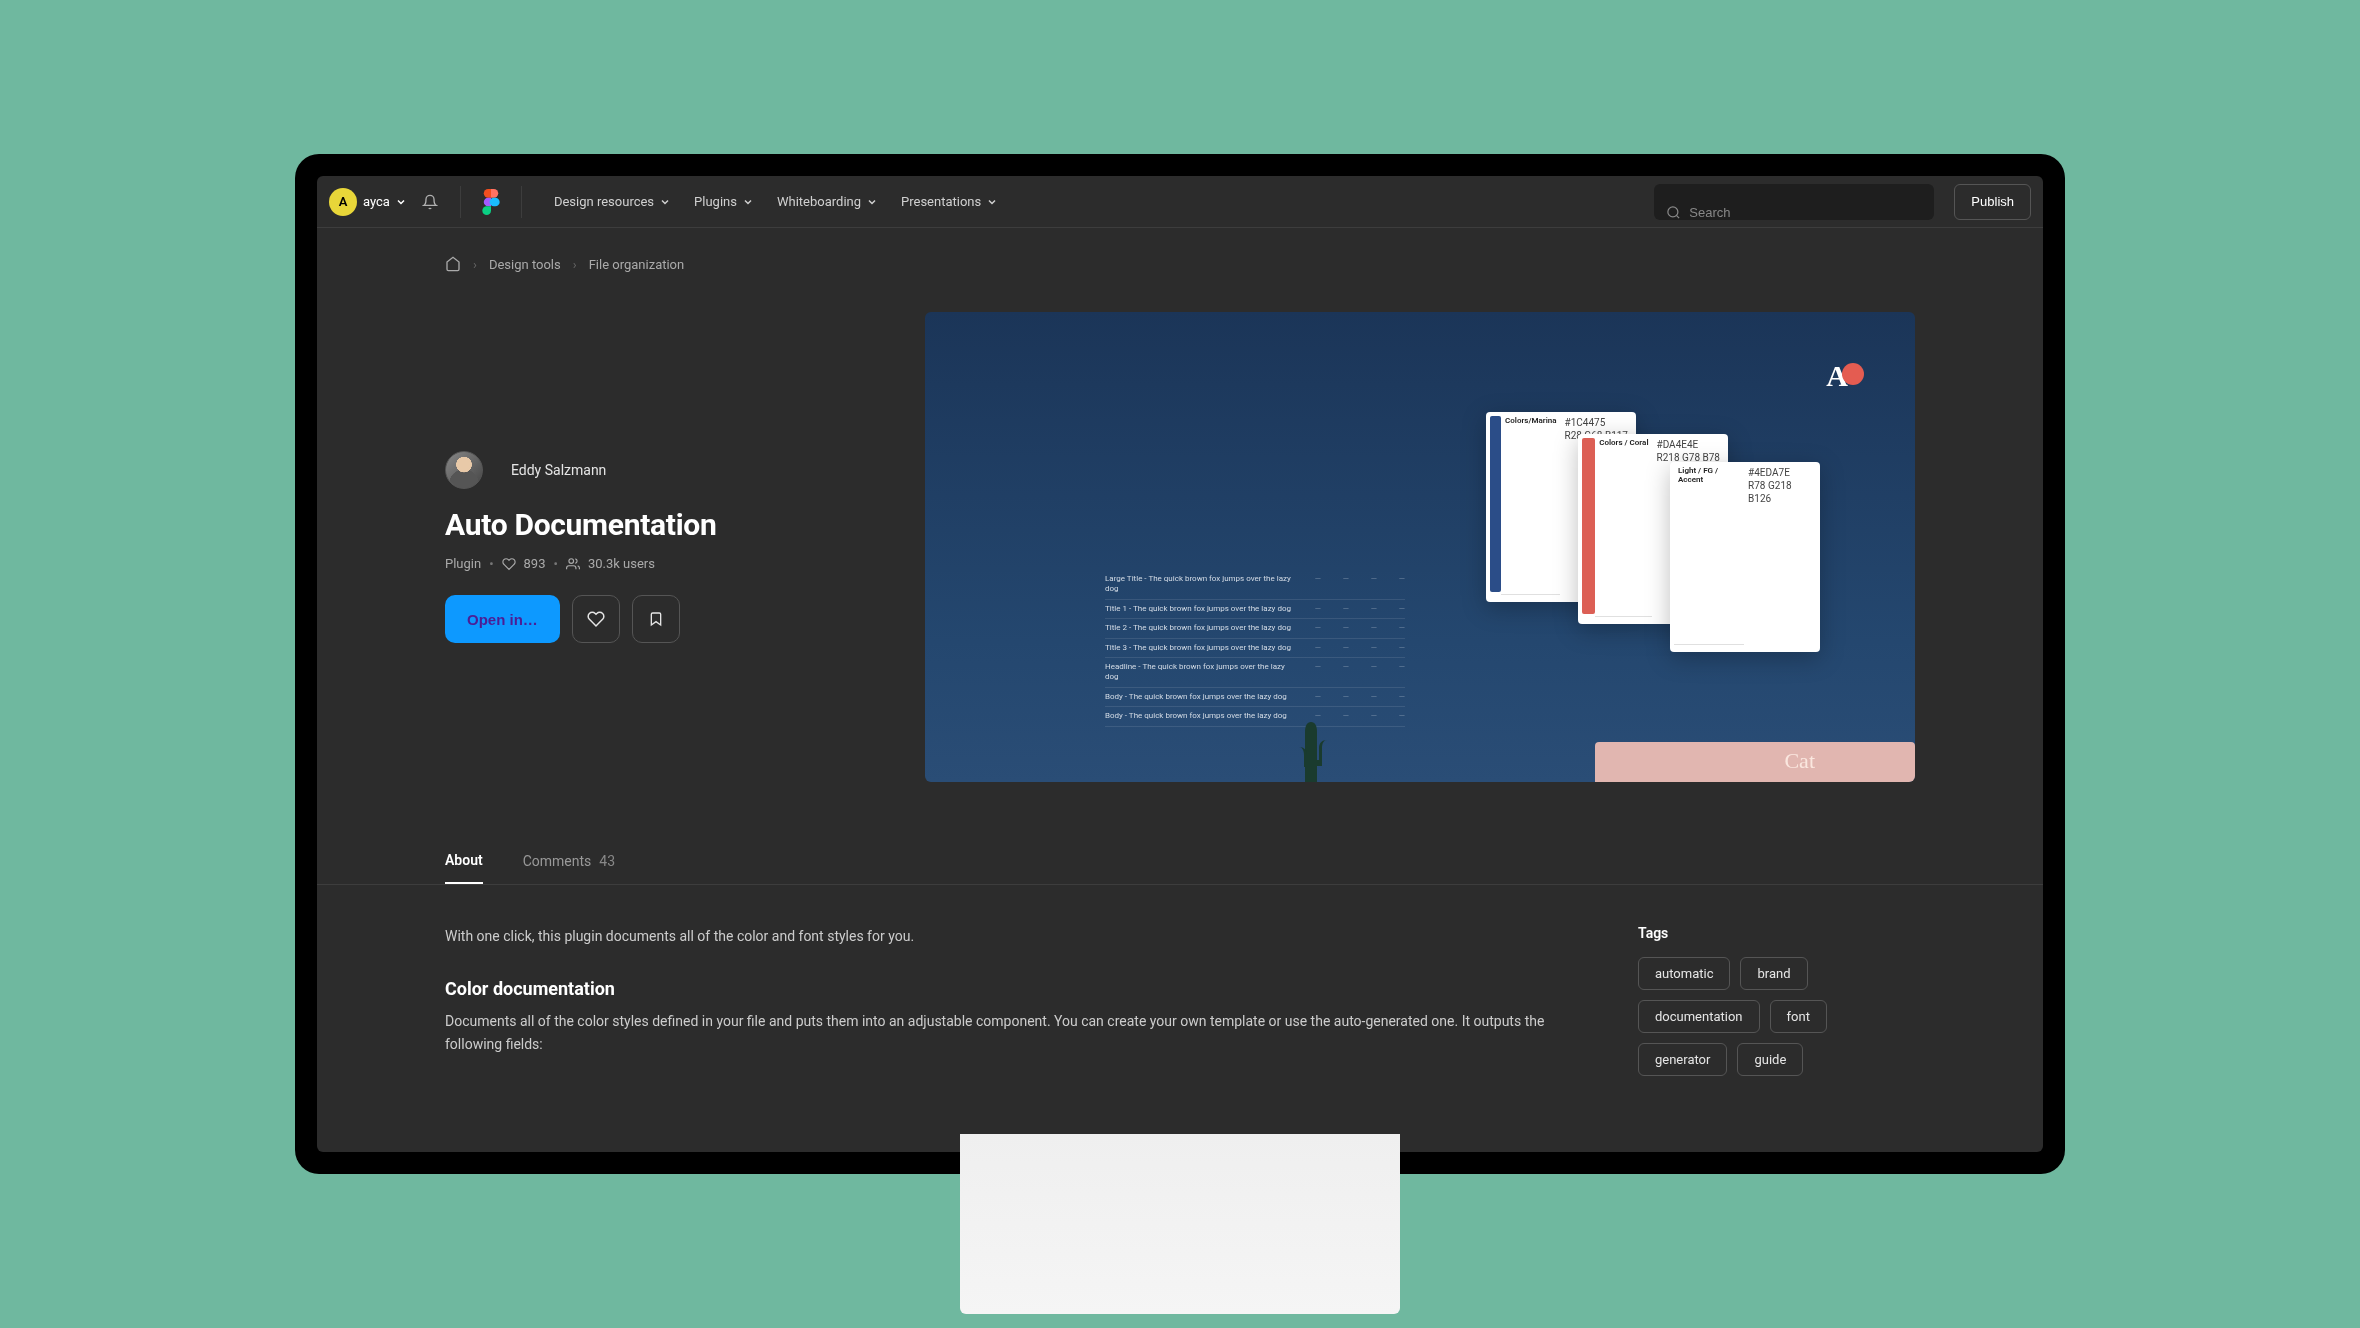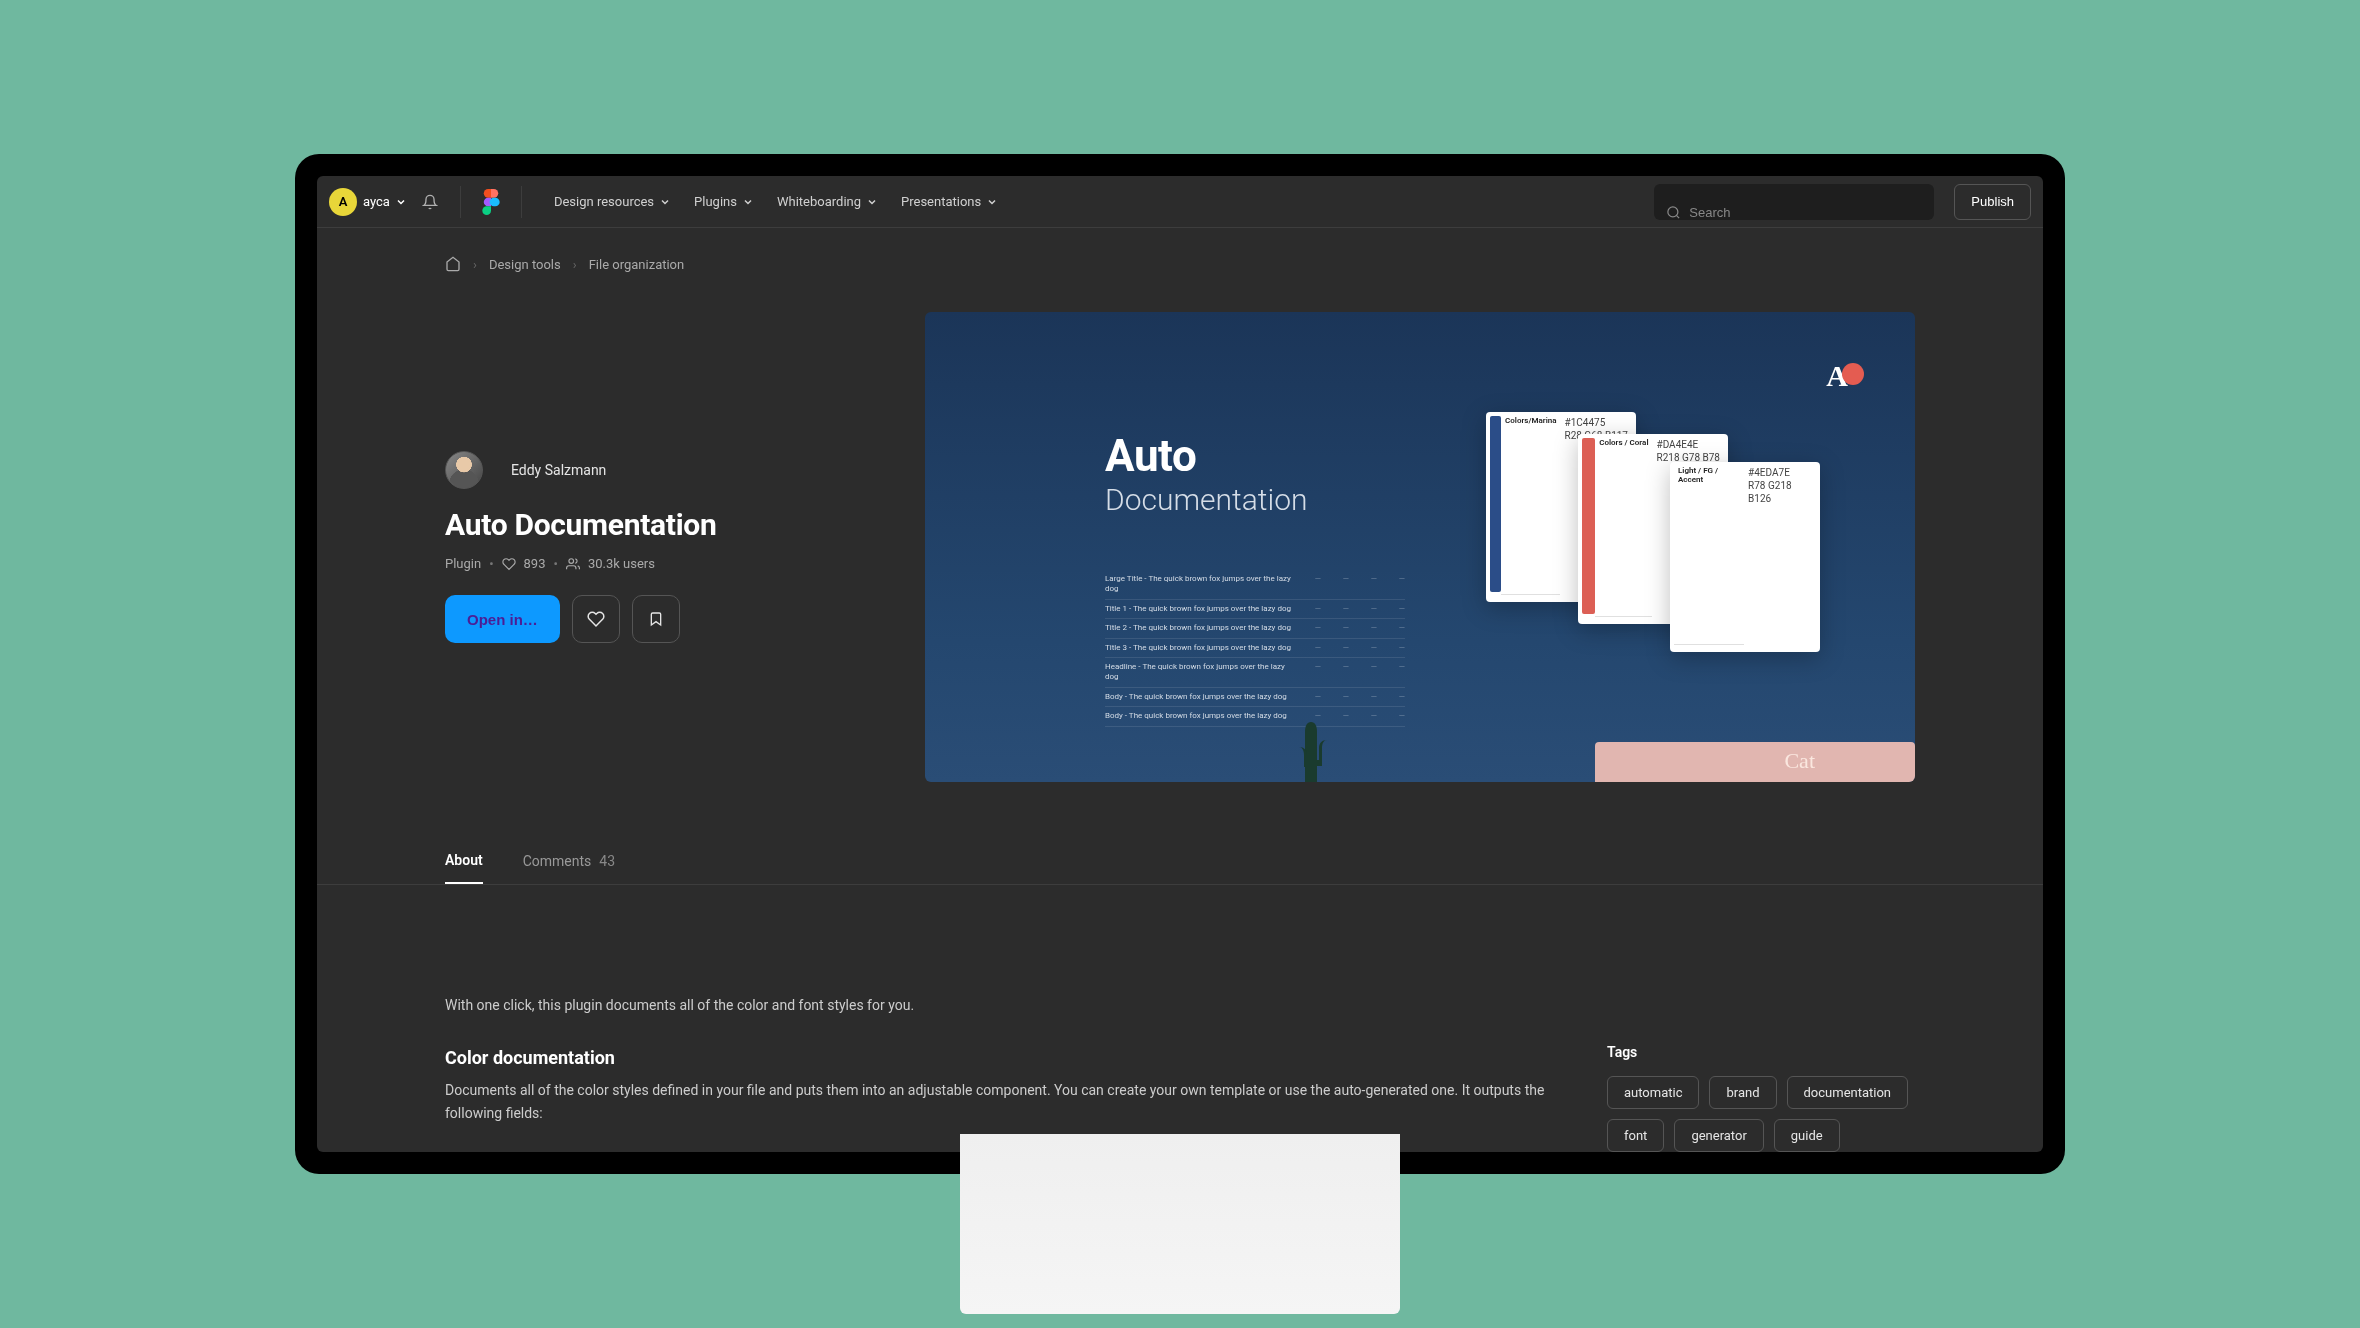--- a/index.html
+++ b/index.html
@@ -202,24 +202,23 @@
     .tab {
       padding: 14px 0; font-size: 14px; color: #999; cursor: pointer;
       display: flex; gap: 8px; align-items: center;
     }
     .tab.active { color: #fff; border-bottom: 2px solid #fff; font-weight: 600; }
     .tab .count { color: #888; font-weight: 400; }
 
     
     .body {
       display: flex; padding: 40px 128px 0;
-      gap: 62px;
+      gap: 93px;
       overflow: hidden;
       flex: 1;
-      align-items: flex-end;
     }
     .body-main { flex: 0 0 1100px; font-size: 14px; color: #CCC; line-height: 1.6; }
     .body-main p { margin-bottom: 28px; }
     .body-main h3 { font-size: 18px; color: #fff; font-weight: 700; margin-bottom: 6px; }
     .body-side { flex: 1; }
     .side-title { font-size: 14px; font-weight: 600; color: #fff; margin-bottom: 16px; }
     .tags { display: flex; flex-wrap: wrap; gap: 10px; }
     .tag {
       padding: 8px 16px; border: 1px solid #555; border-radius: 6px;
       font-size: 13px; color: #E5E5E5; cursor: pointer;
@@ -339,24 +338,20 @@
                 <path d="m19 21-7-5-7 5V5a2 2 0 0 1 2-2h10a2 2 0 0 1 2 2v16z"></path>
               </svg>
           </button>
         </div>
       </div>
       <div class="hero-right">
         <div class="hero-logo">
           <span class="hero-logo-a">A</span>
             <span class="hero-logo-dot"></span>
         </div>
-        <div class="hero-title">
-          <h2>Auto</h2>
-          <div>Documentation</div>
-        </div>
         <div class="typerows" id="typerows">
             <div class="typerow">
               <span>Large Title - The quick brown fox jumps over the lazy dog</span>
               <span class="m">—</span>
               <span class="m">—</span>
               <span class="m">—</span>
               <span class="m">—</span>
             </div>
             <div class="typerow">
               <span>Title 1 - The quick brown fox jumps over the lazy dog</span>

